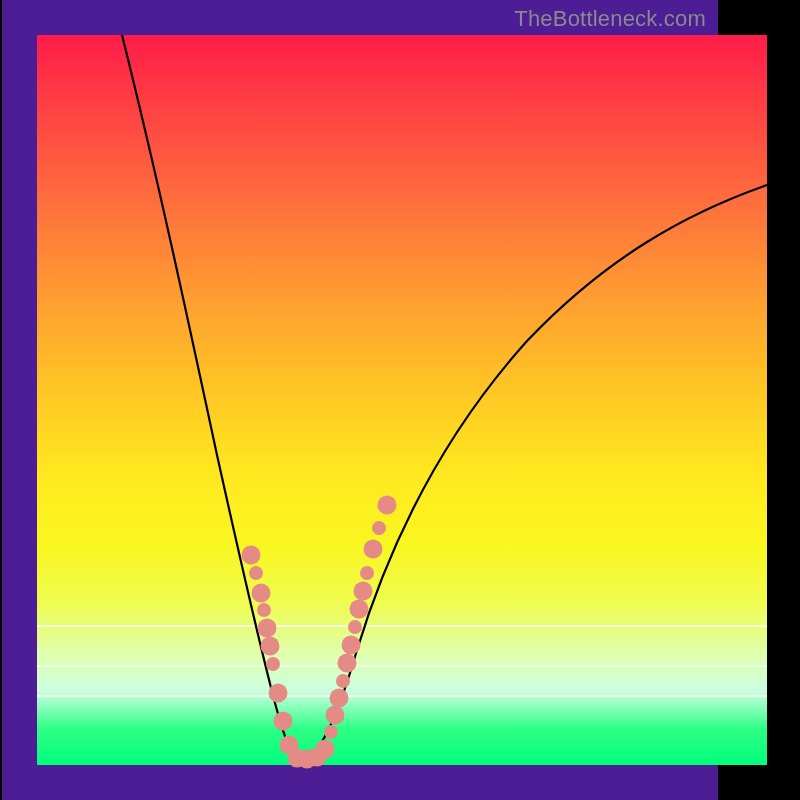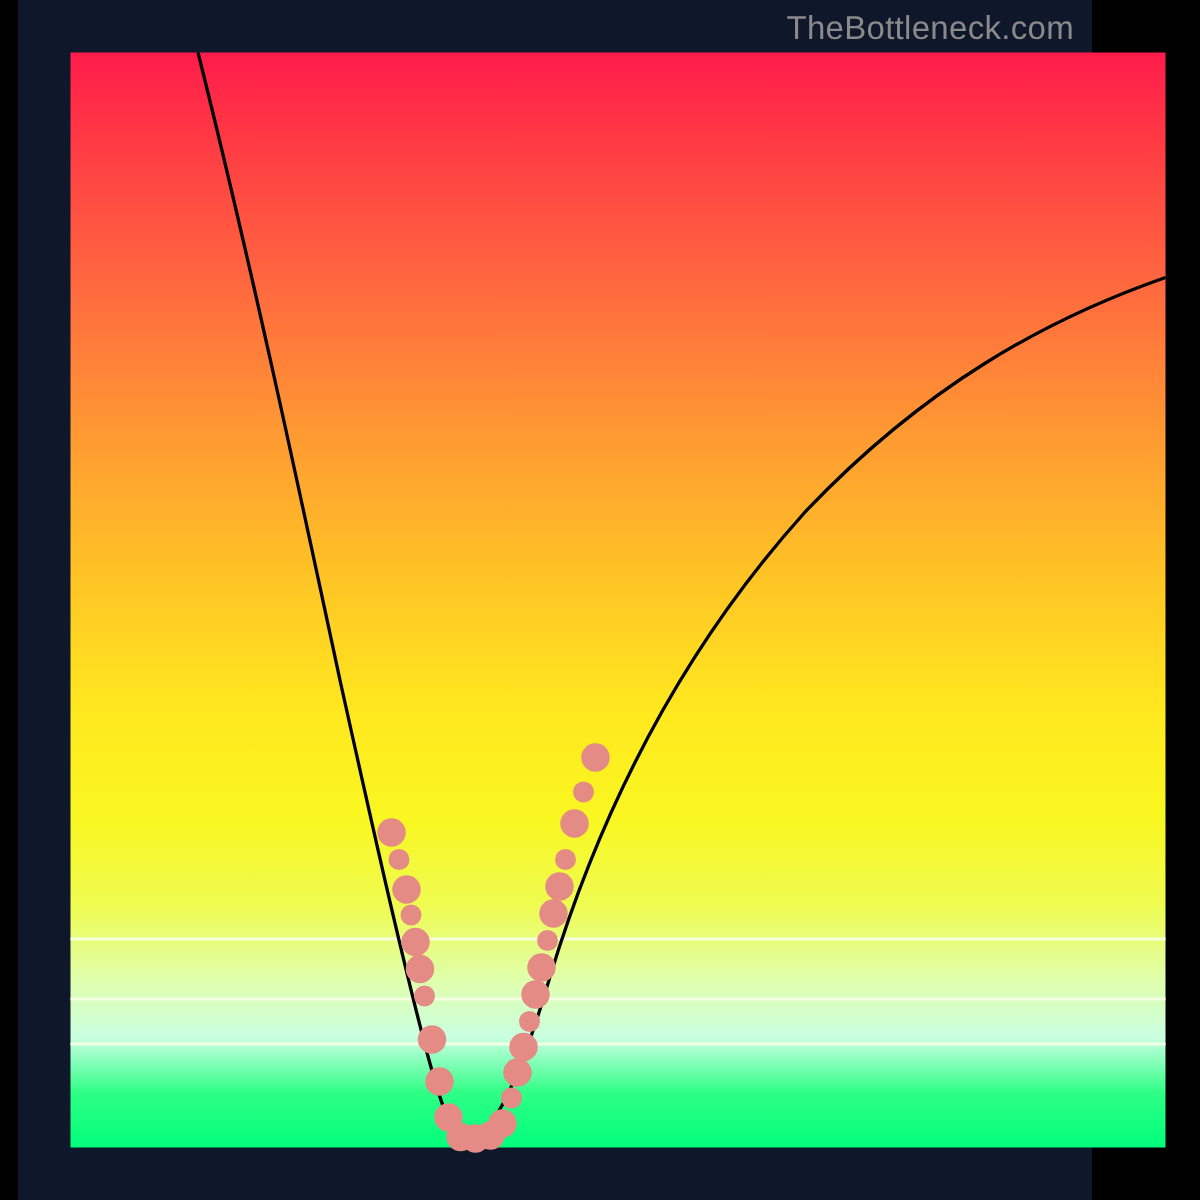--- a/index.html
+++ b/index.html
@@ -6,25 +6,25 @@
     margin: 0;
     padding: 0;
     width: 800px;
     height: 800px;
     background: #000;
     overflow: hidden;
     font-family: Arial, Helvetica, sans-serif;
   }
   .frame {
     position: absolute;
-    left: 12px;
+    left: 2px;
     top: 0;
     width: 716px;
     height: 800px;
-    background: #0f172a;
+    background: #4c1d95;
   }
   .plot-area {
     position: absolute;
     left: 35px;
     top: 35px;
     width: 730px;
     height: 730px;
     background: linear-gradient(
       to bottom,
       #ff1b4a 0%,

